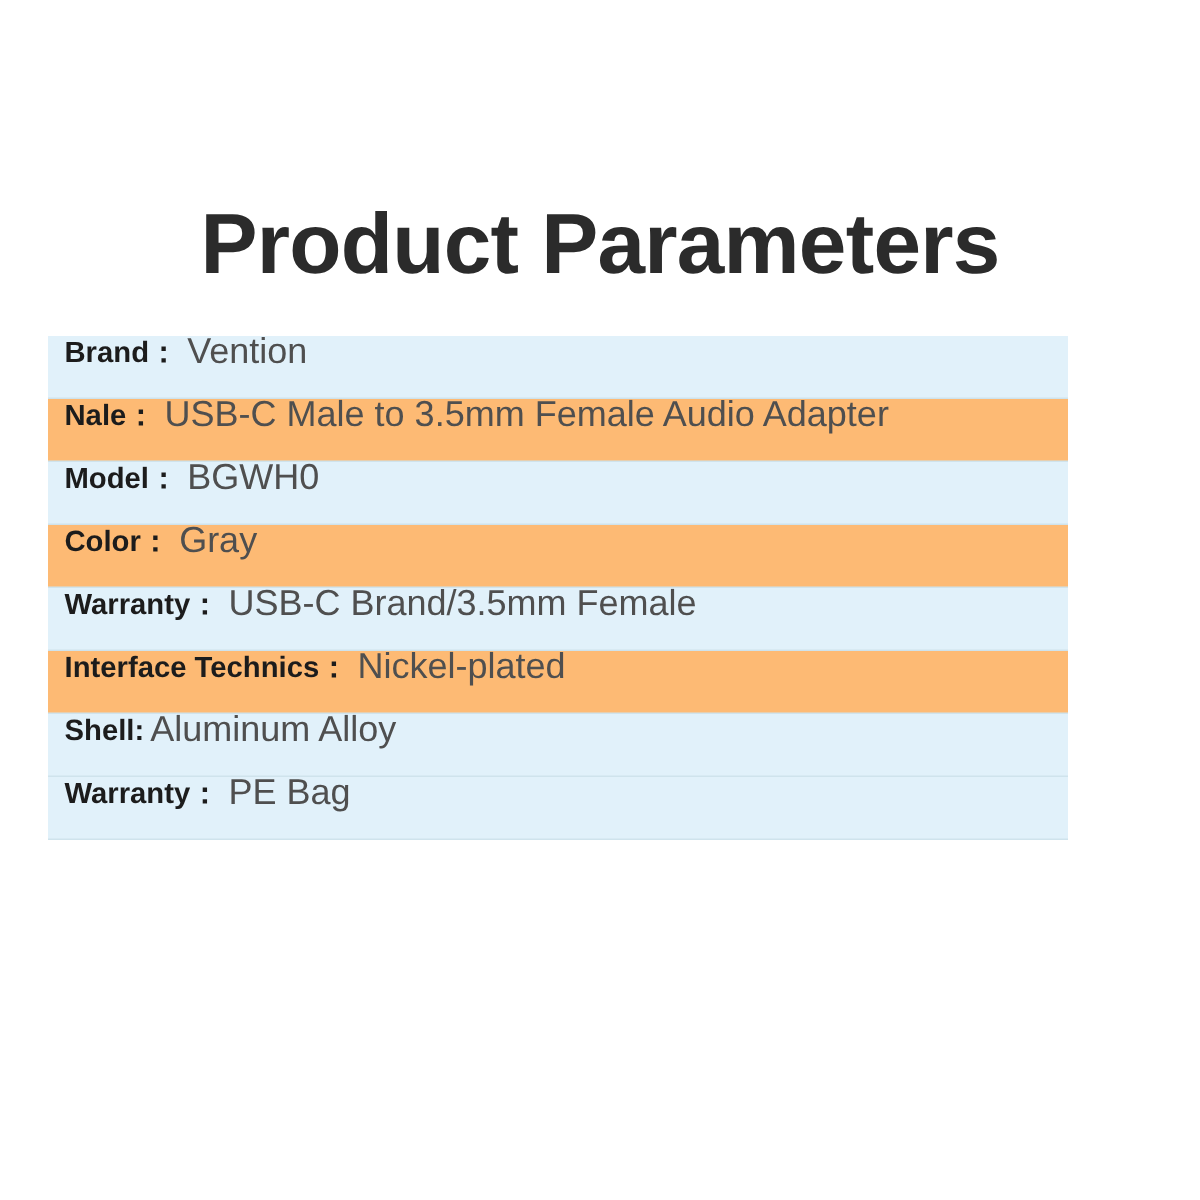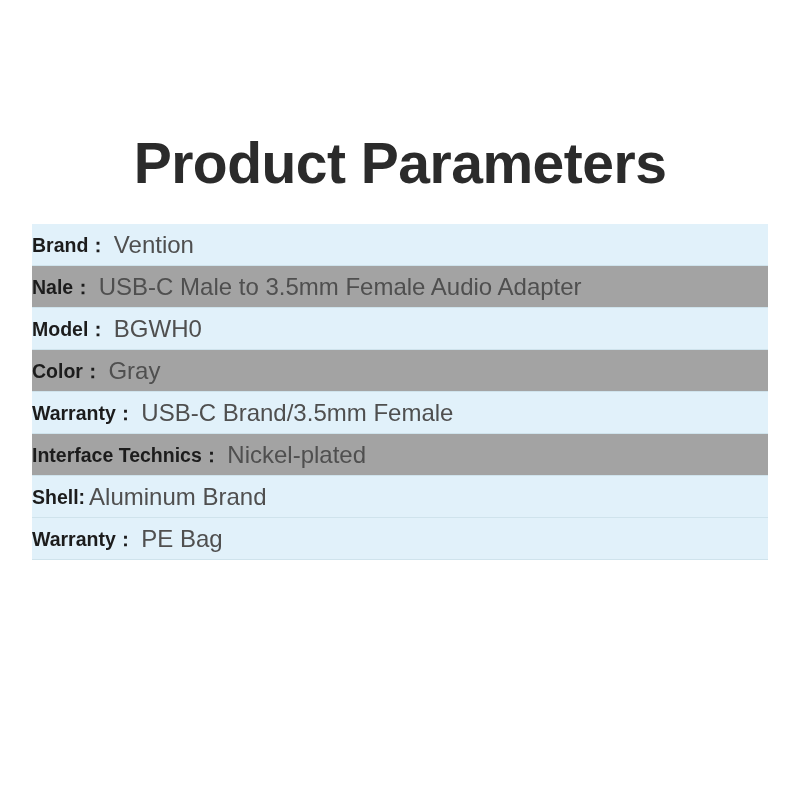--- a/index.html
+++ b/index.html
@@ -9,21 +9,21 @@
   body {
     width: 800px;
     height: 800px;
     background: #ffffff;
     font-family: "Liberation Sans", sans-serif;
     -webkit-font-smoothing: antialiased;
   }
 
   .page {
     position: relative;
-    width: 800px;
+    width: 712px;
     height: 800px;
     box-sizing: border-box;
     overflow: hidden;
   }
 
   .page-title {
     position: absolute;
     top: 127px;
     left: 0;
     width: 800px;
@@ -38,32 +38,32 @@
 
   .spec-table {
     position: absolute;
     top: 224px;
     left: 32px;
     width: 736px;
   }
 
   .spec-row {
     display: flex;
-    align-items: center;
     height: 42px;
     box-sizing: border-box;
+    padding-left: 11px;
     border-bottom: 1.5px solid #cfe3ec;
     white-space: nowrap;
     overflow: hidden;
   }
   .spec-row.shade {
     background: #e1f1fa;
   }
   .spec-row.plain {
-    background: #a3a3a3;
+    background: #fdba74;
   }
 
   .spec-label {
     font-size: 19.5px;
     font-weight: bold;
     color: #1c1c1c;
     line-height: 22px;
   }
 
   .spec-value {
@@ -111,21 +111,21 @@
       <span class="spec-value">USB-C Brand/3.5mm Female</span>
     </div>
 
     <div class="spec-row plain">
       <span class="spec-label">Interface Technics：</span>
       <span class="spec-value">Nickel-plated</span>
     </div>
 
     <div class="spec-row shade tight-colon">
       <span class="spec-label">Shell:</span>
-      <span class="spec-value">Aluminum Brand</span>
+      <span class="spec-value">Aluminum Alloy</span>
     </div>
 
 
     <div class="spec-row shade">
       <span class="spec-label">Warranty：</span>
       <span class="spec-value">PE Bag</span>
     </div>
 
   </div>
 </div>

